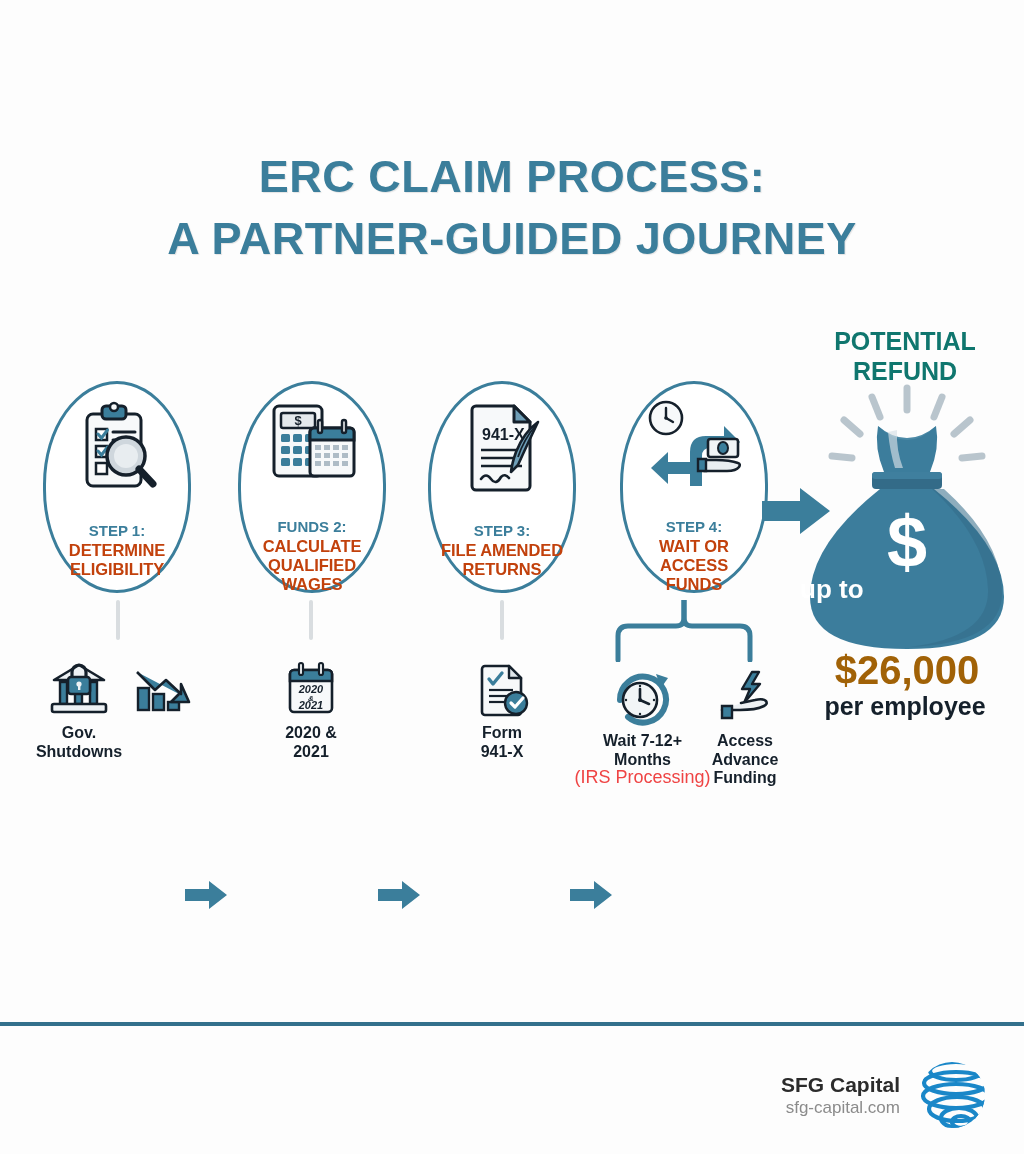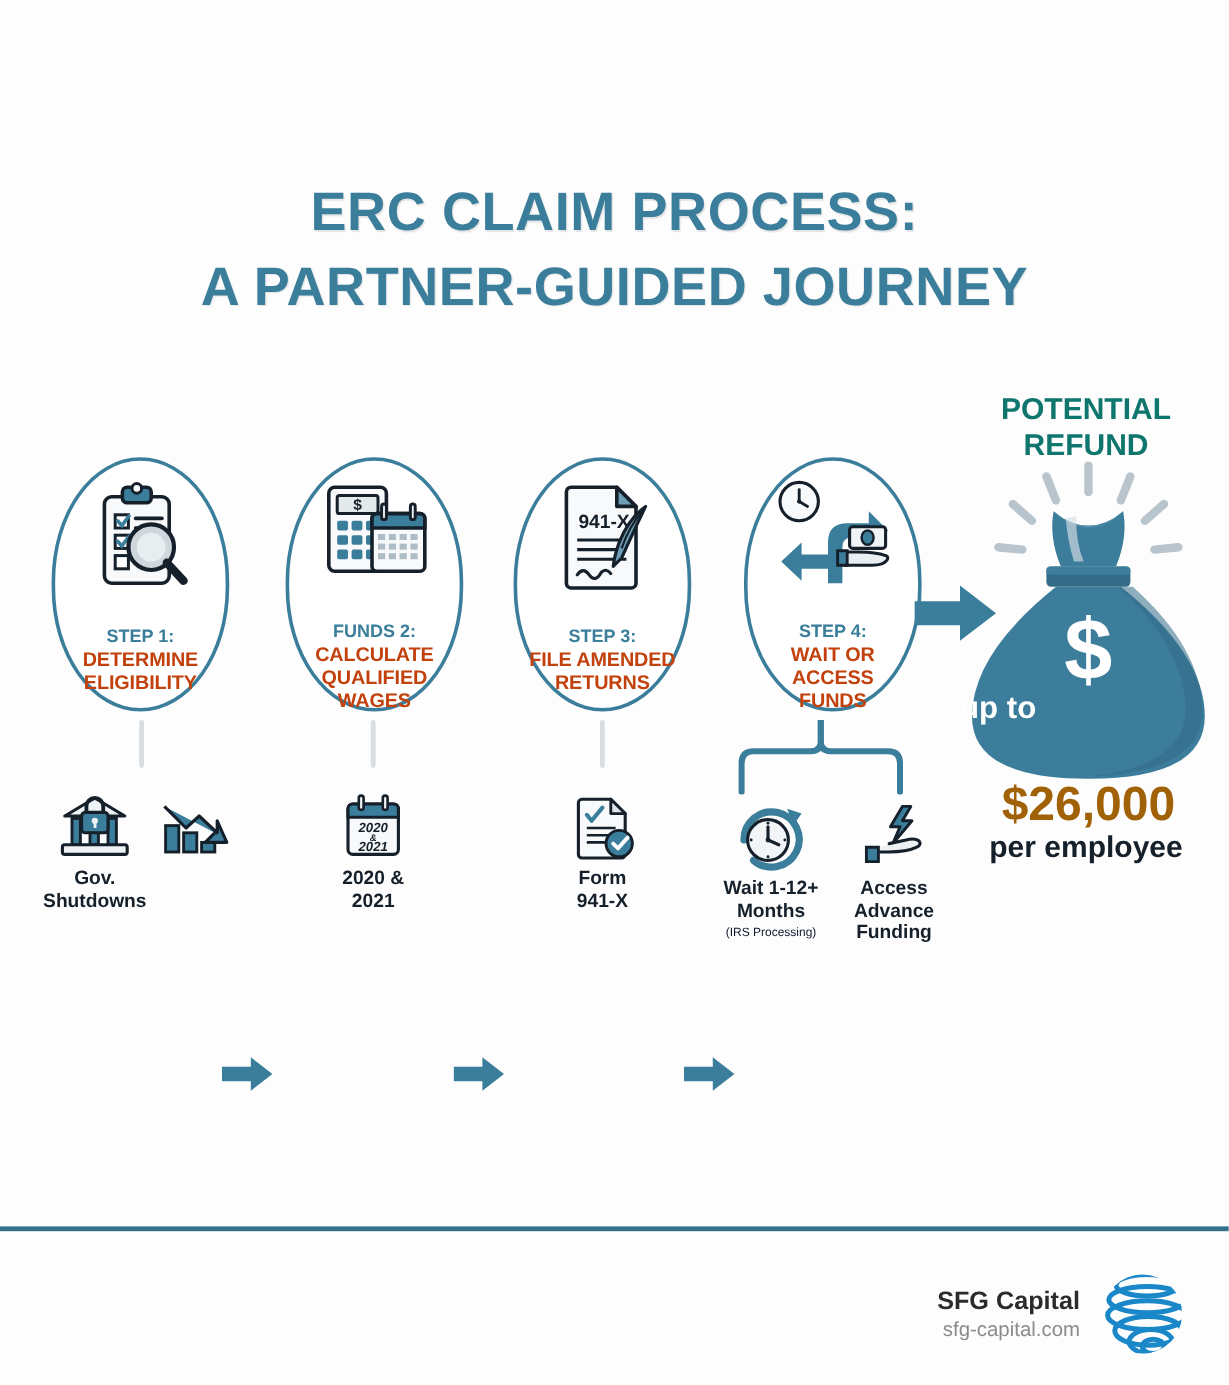--- a/index.html
+++ b/index.html
@@ -129,23 +129,23 @@
   }
   .sub-label {
     color: #15202b;
     font-weight: bold;
     font-size: 16px;
     line-height: 18.5px;
     margin-top: 6px;
     white-space: pre-line;
   }
   .sub-note {
-    color: #0f172a;
+    color: #ef4444;
     font-weight: normal;
-    font-size: 10px;
+    font-size: 18px;
     line-height: 17px;
   }
 
   
   #refund-heading {
     position: absolute;
     top: 326px;
     left: 790px;
     width: 230px;
     text-align: center;
@@ -479,21 +479,21 @@
       <circle cx="28" cy="30" r="17" fill="#f2f5f7" stroke="#15202b" stroke-width="2.6"></circle>
       <circle cx="28" cy="30" r="2" fill="#15202b"></circle>
       <line x1="28" y1="30" x2="28" y2="19" stroke="#15202b" stroke-width="2.6" stroke-linecap="round"></line>
       <line x1="28" y1="30" x2="37" y2="34" stroke="#15202b" stroke-width="2.6" stroke-linecap="round"></line>
       <circle cx="28" cy="16" r="1.2" fill="#15202b"></circle>
         <circle cx="42" cy="30" r="1.2" fill="#15202b"></circle>
       <circle cx="28" cy="44" r="1.2" fill="#15202b"></circle>
         <circle cx="14" cy="30" r="1.2" fill="#15202b"></circle>
     </svg>
   </div>
-  <div class="sub-label">Wait 1-12+
+  <div class="sub-label">Wait 7-12+
 Months</div>
   <div class="sub-note">(IRS Processing)</div>
 </div>
 
 <div class="sub-item" style="left:690px; top:668px; width:110px;">
   <div class="sub-icon">
     <svg width="66" height="56" viewBox="0 0 66 56">
       <path d="M40 2 l-10 17 h8 l-6 14 l16 -19 h-8 l7 -12 z" fill="#3b7e9b" stroke="#15202b" stroke-width="2.4" stroke-linejoin="round"></path>
       <path d="M10 40 h18 q16 0 24 -4 q4 -2 2 -5 q-3 -3 -11 -1 l-14 3" fill="#edf1f4" stroke="#15202b" stroke-width="2.6" stroke-linejoin="round" stroke-linecap="round"></path>
       <path d="M10 36 h10 v12 h-10 z" fill="#3b7e9b" stroke="#15202b" stroke-width="2.4"></path>

